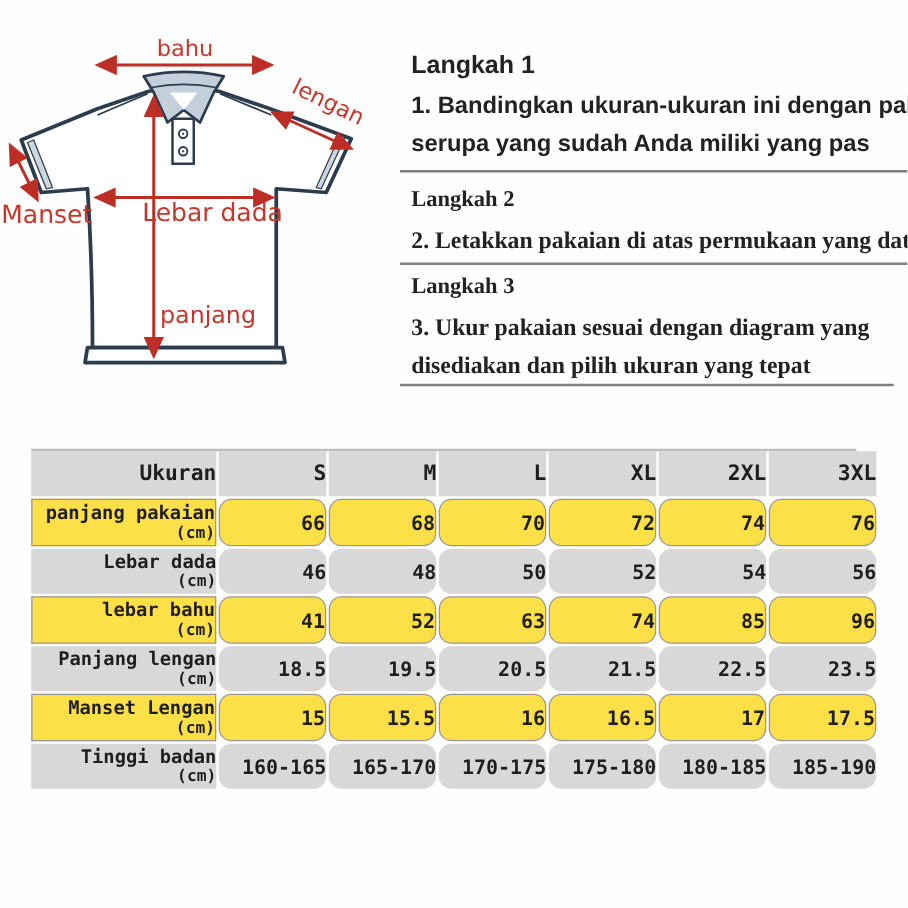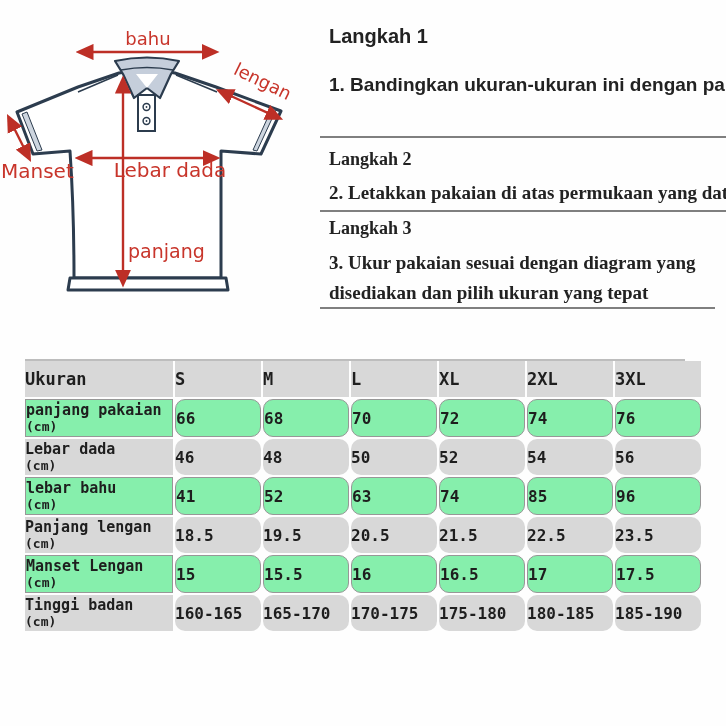--- a/index.html
+++ b/index.html
@@ -17,24 +17,24 @@
   .t-serif{font-family:"Liberation Serif",serif;font-weight:bold;font-size:18px;color:#2a2a2a;}
   .p-serif{font-family:"Liberation Serif",serif;font-weight:bold;font-size:19px;color:#2a2a2a;}
   .rule{position:absolute;left:0;height:2px;background:#7f7f7f;}
   
   .tbl-topline{position:absolute;left:25px;top:359px;width:660px;height:2px;background:#bdbdbd;}
   table.size{
     position:absolute;left:23px;top:359px;width:664px;
     border-collapse:separate;border-spacing:2px;table-layout:fixed;
     font-family:"DejaVu Sans Mono",monospace;font-weight:bold;color:#1e1e1e;
   }
-  table.size td{text-align:left;vertical-align:middle;padding:0;height:36px;}
+  table.size td{text-align:right;vertical-align:middle;padding:0;height:36px;}
   tr.header td{background:#d8d8d8;font-size:17px;}
   tr.gray td{background:#d8d8d8;}
-  tr.white td{background:#86efac;border:1px solid #979797;}
+  tr.white td{background:#fde047;border:1px solid #979797;}
   td .lbl{font-size:15px;line-height:17px;}
   td .unit{font-size:13px;line-height:15px;}
   td.val{font-size:16px;border-radius:10px;}
 </style>
 </head>
 <body>
 
 <svg class="shirt-svg" viewBox="0 0 310 330" xmlns="http://www.w3.org/2000/svg">
   <defs>
     <marker id="ah" viewBox="0 0 10 9" refX="7.5" refY="4.5" markerWidth="7.5" markerHeight="7" orient="auto-start-reverse">
@@ -69,22 +69,23 @@
   <line x1="220" y1="91" x2="279" y2="118" stroke="#bd2f26" stroke-width="2.4" marker-start="url(#ah)" marker-end="url(#ah)"></line>
 
   <text x="148" y="45" text-anchor="middle" fill="#c8352b" font-family="DejaVu Sans, sans-serif" font-size="18">bahu</text>
   <text x="260" y="87" text-anchor="middle" fill="#c8352b" font-family="DejaVu Sans, sans-serif" font-size="18" transform="rotate(26 260 87)">lengan</text>
   <text x="1" y="178" text-anchor="start" fill="#c8352b" font-family="DejaVu Sans, sans-serif" font-size="20">Manset</text>
   <text x="170" y="177" text-anchor="middle" fill="#c8352b" font-family="DejaVu Sans, sans-serif" font-size="20">Lebar dada</text>
   <text x="128" y="258" text-anchor="start" fill="#c8352b" font-family="DejaVu Sans, sans-serif" font-size="19">panjang</text>
 </svg>
 
 <div class="steps">
-  <div class="abs t-sans" style="top:25px">Langkah 1</div>
+  <div class="abs t-sans" style="top:41px">Langkah 1</div>
   <div class="abs p-sans" style="top:74px">1. Bandingkan ukuran-ukuran ini dengan pakaian</div>
+  <div class="abs p-sans" style="top:105px">serupa yang sudah Anda miliki yang pas</div>
   <div class="rule" style="top:136px;width:406px"></div>
 
   <div class="abs t-serif" style="top:149px">Langkah 2</div>
   <div class="abs p-serif" style="top:182px">2. Letakkan pakaian di atas permukaan yang datar</div>
   <div class="rule" style="top:210px;width:406px"></div>
 
   <div class="abs t-serif" style="top:218px">Langkah 3</div>
   <div class="abs p-serif" style="top:252px">3. Ukur pakaian sesuai dengan diagram yang</div>
   <div class="abs p-serif" style="top:282px">disediakan dan pilih ukuran yang tepat</div>
   <div class="rule" style="top:307px;width:395px"></div>

